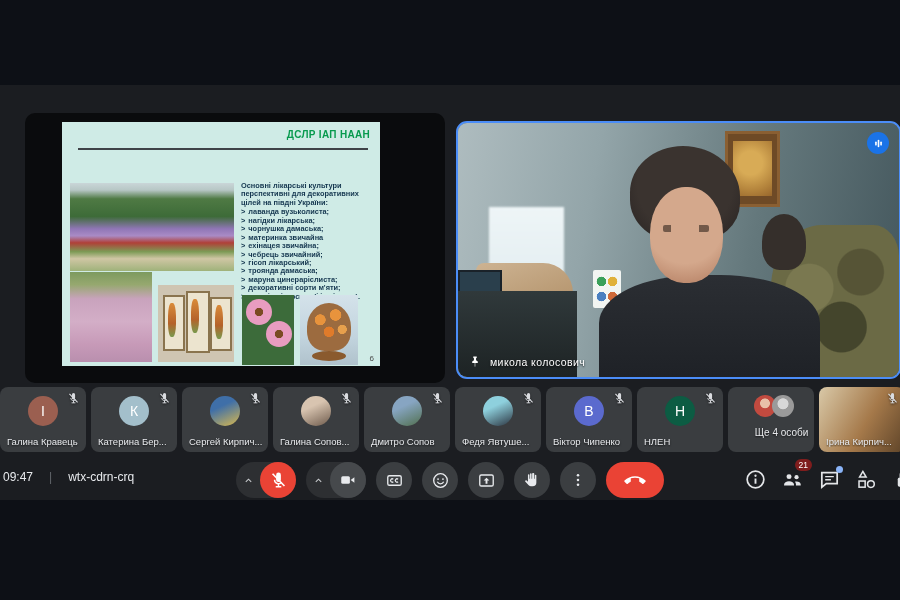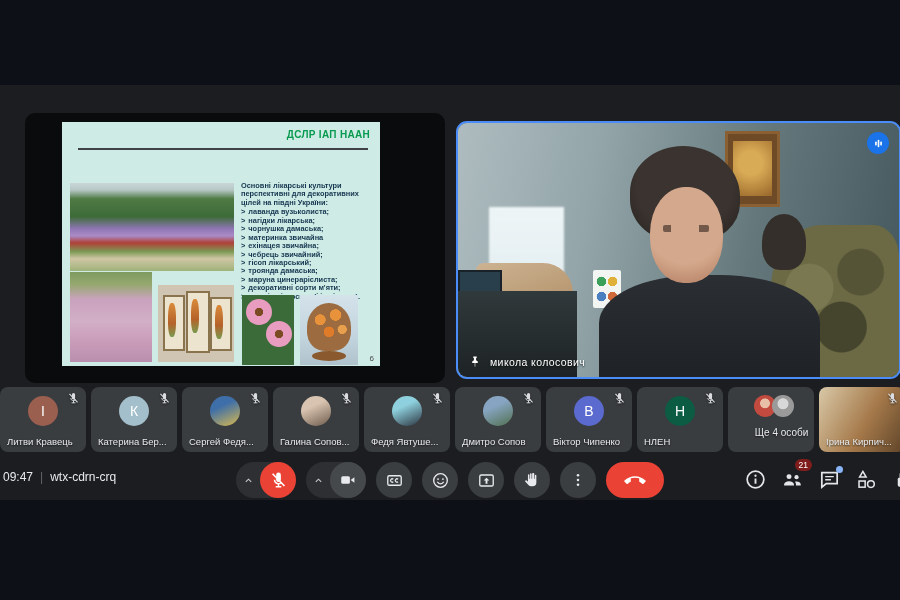--- a/index.html
+++ b/index.html
@@ -93,21 +93,21 @@
     color:#fff;font-size:14px;display:flex;align-items:center;justify-content:center;}
   .tile .nm{position:absolute;left:7px;bottom:5px;right:4px;color:#e8eaed;font-size:9.5px;white-space:nowrap;
     overflow:hidden;text-shadow:0 1px 2px rgba(0,0,0,.7);}
   .tile .mic{position:absolute;top:5px;right:6px;width:13px;height:13px;color:#dadce0;
     filter:drop-shadow(0 1px 1px rgba(0,0,0,.6));}
   .tile.t-more .av{left:26px;transform:none;width:22px;height:22px;top:8px;}
   .tile.t-more .av2{position:absolute;left:44px;top:8px;width:22px;height:22px;border-radius:50%;}
   .tile.t-more .nm{left:0;right:0;bottom:14px;text-align:center;font-size:10px;margin-left:21px;}
   
   #bar{position:absolute;left:0;top:458px;width:900px;height:42px;color:#e8eaed;}
-  #meetinfo{position:absolute;left:3px;top:12px;display:flex;align-items:flex-end;gap:7px;font-size:12px;}
+  #meetinfo{position:absolute;left:3px;top:12px;display:flex;align-items:flex-end;gap:16px;font-size:12px;}
   #meetinfo .sep{color:#9aa0a6;opacity:.55;}
   #ctr{position:absolute;left:50%;top:4px;transform:translateX(-50%);display:flex;align-items:center;gap:10px;}
   .grp{display:flex;align-items:center;height:36px;background:#2d2f32;border-radius:18px;}
   .grp .chev{width:24px;height:36px;display:flex;align-items:center;justify-content:center;color:#c7cacd;}
   .cbtn{width:36px;height:36px;border-radius:50%;background:#3b3e41;display:flex;align-items:center;
     justify-content:center;color:#e8eaed;border:0;}
   .cbtn.red{background:#ea4335;color:#fff;}
   .endcall{width:58px;height:36px;border-radius:18px;background:#ea4335;display:flex;align-items:center;
     justify-content:center;color:#fff;border:0;}
   #rtools{position:absolute;left:744px;top:10px;display:flex;gap:14px;align-items:center;color:#e3e5e8;}
@@ -309,56 +309,56 @@
         </svg>
     </div>
   </div>
 
   <div id="strip">
       <div class="tile t-initial">
       <div class="av" style="background: rgb(155, 95, 80);">І</div>
       <svg class="mic" viewBox="0 0 24 24">
           <use href="#i-micoff" style="color:#dadce0"></use>
         </svg>
-      <div class="nm">Литви Кравець</div>
+      <div class="nm">Галина Кравець</div>
     </div>
       <div class="tile t-initial">
       <div class="av" style="background: rgb(163, 191, 203);">К</div>
       <svg class="mic" viewBox="0 0 24 24">
           <use href="#i-micoff" style="color:#dadce0"></use>
         </svg>
       <div class="nm">Катерина Бер...</div>
     </div>
       <div class="tile t-photo">
       <div class="av" style="background: linear-gradient(155deg, rgb(63, 111, 168) 35%, rgb(217, 185, 78));"></div>
       <svg class="mic" viewBox="0 0 24 24">
           <use href="#i-micoff" style="color:#dadce0"></use>
         </svg>
-      <div class="nm">Сергей Федя...</div>
+      <div class="nm">Сергей Кирпич...</div>
     </div>
       <div class="tile t-photo">
       <div class="av" style="background: linear-gradient(155deg, rgb(216, 196, 176) 35%, rgb(110, 91, 76));"></div>
       <svg class="mic" viewBox="0 0 24 24">
           <use href="#i-micoff" style="color:#dadce0"></use>
         </svg>
       <div class="nm">Галина Сопов...</div>
     </div>
       <div class="tile t-photo">
+      <div class="av" style="background: linear-gradient(155deg, rgb(135, 165, 194) 35%, rgb(81, 112, 79));"></div>
+      <svg class="mic" viewBox="0 0 24 24">
+          <use href="#i-micoff" style="color:#dadce0"></use>
+        </svg>
+      <div class="nm">Дмитро Сопов</div>
+    </div>
+      <div class="tile t-photo">
       <div class="av" style="background: linear-gradient(155deg, rgb(142, 208, 221) 35%, rgb(43, 52, 64));"></div>
       <svg class="mic" viewBox="0 0 24 24">
           <use href="#i-micoff" style="color:#dadce0"></use>
         </svg>
       <div class="nm">Федя Явтуше...</div>
-    </div>
-      <div class="tile t-photo">
-      <div class="av" style="background: linear-gradient(155deg, rgb(135, 165, 194) 35%, rgb(81, 112, 79));"></div>
-      <svg class="mic" viewBox="0 0 24 24">
-          <use href="#i-micoff" style="color:#dadce0"></use>
-        </svg>
-      <div class="nm">Дмитро Сопов</div>
     </div>
       <div class="tile t-initial">
       <div class="av" style="background: rgb(91, 106, 206);">В</div>
       <svg class="mic" viewBox="0 0 24 24">
           <use href="#i-micoff" style="color:#dadce0"></use>
         </svg>
       <div class="nm">Віктор Чипенко</div>
     </div>
       <div class="tile t-initial">
       <div class="av" style="background: rgb(12, 92, 67);">Н</div>

